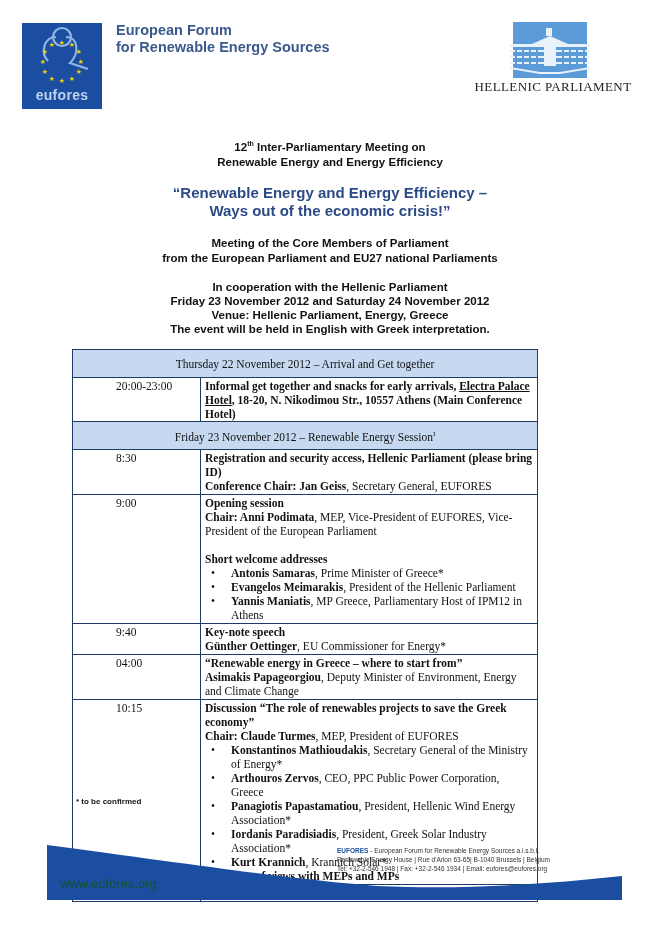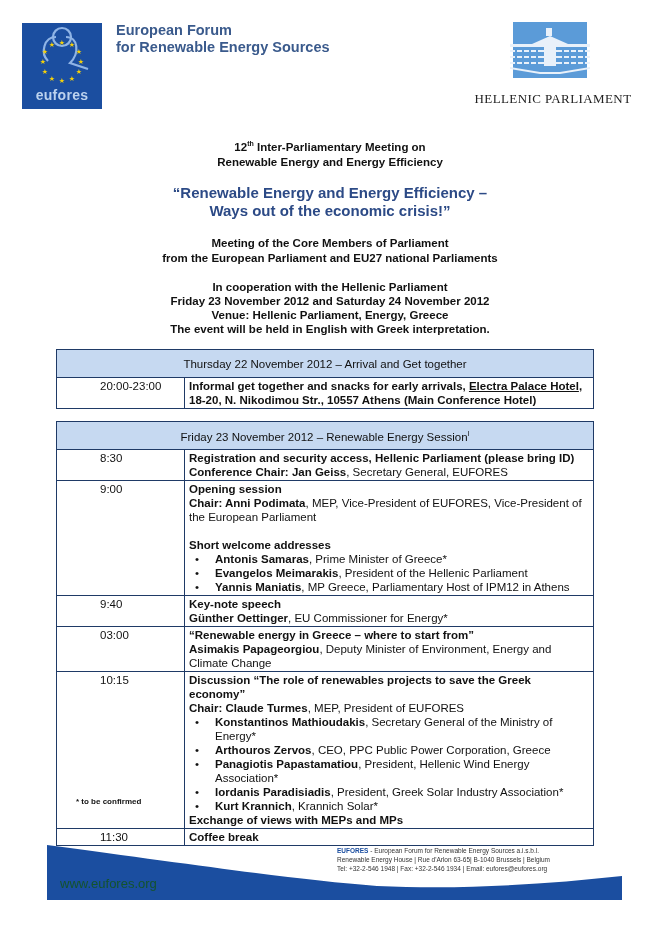--- a/index.html
+++ b/index.html
@@ -2,30 +2,30 @@
 <html><head>
 <meta charset="utf-8">
 <style>
   html, body { margin:0; padding:0; background:#ffffff; }
   body { width:660px; height:934px; position:relative; overflow:hidden; font-family:"Liberation Sans", sans-serif; color:#111; }
   .logo-eufores { position:absolute; left:22px; top:23px; width:80px; height:86px; background:#1b4ea0; }
   .logo-eufores svg { position:absolute; left:0; top:0; }
   .logo-eufores .word { position:absolute; left:0; right:0; bottom:6px; text-align:center; color:#bcd2ee; font-weight:bold; font-size:14px; letter-spacing:0.3px; }
   .org-name { position:absolute; left:116px; top:22px; color:#3a5a8c; font-size:14.5px; font-weight:bold; line-height:17px; }
   .hp-logo { position:absolute; left:510px; top:22px; width:80px; height:58px; }
-  .hp-caption { position:absolute; left:470px; top:79px; width:166px; text-align:center; font-family:"Liberation Serif", serif; font-size:13px; letter-spacing:0.4px; color:#222;margin-top:12px; }
+  .hp-caption { position:absolute; left:470px; top:79px; width:166px; text-align:center; font-family:"Liberation Serif", serif; font-size:13px; letter-spacing:0.4px; color:#222; }
 
   .center { position:absolute; left:0; width:660px; text-align:center; font-weight:bold; }
   .t1 { top:136px; font-size:11.5px; line-height:15px; }
   .t1 sup { font-size:7px; }
   .t2 { top:184px; font-size:15px; line-height:18px; color:#2c4a86; }
   .t3 { top:236px; font-size:11.5px; line-height:15px; }
   .t4 { top:280px; font-size:11.5px; line-height:14px; }
 
-  table.sched { position:absolute; left:56px; width:538px; border-collapse:collapse; font-size:11.5px; }
+  table.sched { position:absolute; left:72px; width:466px; border-collapse:collapse; font-size:11.5px;font-family:Liberation Serif, serif; }
   table.sched td { border:1.5px solid #1f3a66; padding:1px 4px; vertical-align:top; line-height:14px; }
   table.sched td.hdr { background:#c6d9f1; text-align:center; height:25px; vertical-align:middle; font-size:11.5px; }
   table.sched td.time { width:80px; font-weight:normal;padding-left:43px; }
   .b { font-weight:bold; }
   .u { text-decoration:underline; }
   ul { margin:0; padding:0 0 0 26px; }
   ul li { list-style:none; position:relative; }
   ul li::before { content:"•"; position:absolute; left:-20px; }
   .footnote { position:absolute; left:76px; top:797px; font-size:8px; font-weight:bold; }
 
@@ -150,21 +150,21 @@
 
   <tr>
     <td class="time">9:40</td>
     <td>
       <div class="b">Key-note speech</div>
       <div><span class="b">Günther Oettinger</span><span>, EU Commissioner for Energy*</span></div>
     </td>
   </tr>
 
   <tr>
-    <td class="time">03:00</td>
+    <td class="time">04:00</td>
     <td>
       <div class="b">“Renewable energy in Greece – where to start from”</div>
       <div><span class="b">Asimakis Papageorgiou</span><span>, Deputy Minister of Environment, Energy and Climate Change</span></div>
     </td>
   </tr>
 
   <tr>
     <td class="time">10:15</td>
     <td>
       <div class="b">Discussion “The role of renewables projects to save the Greek economy”</div>

